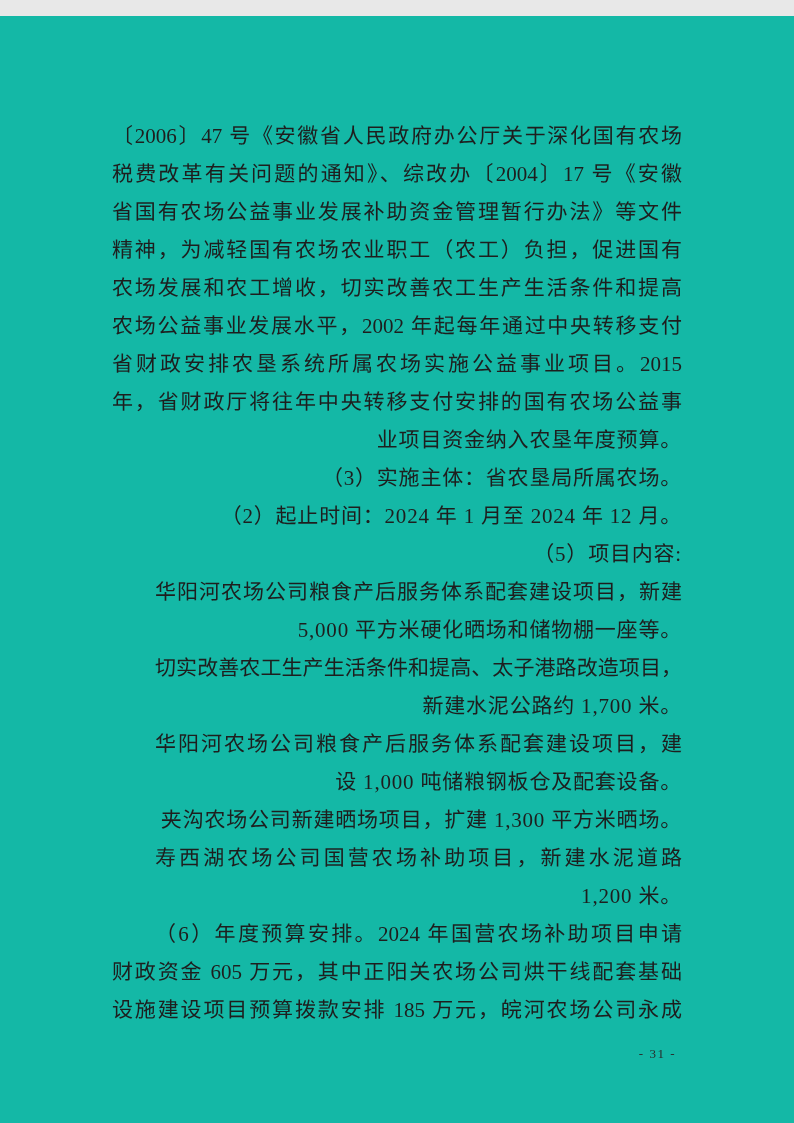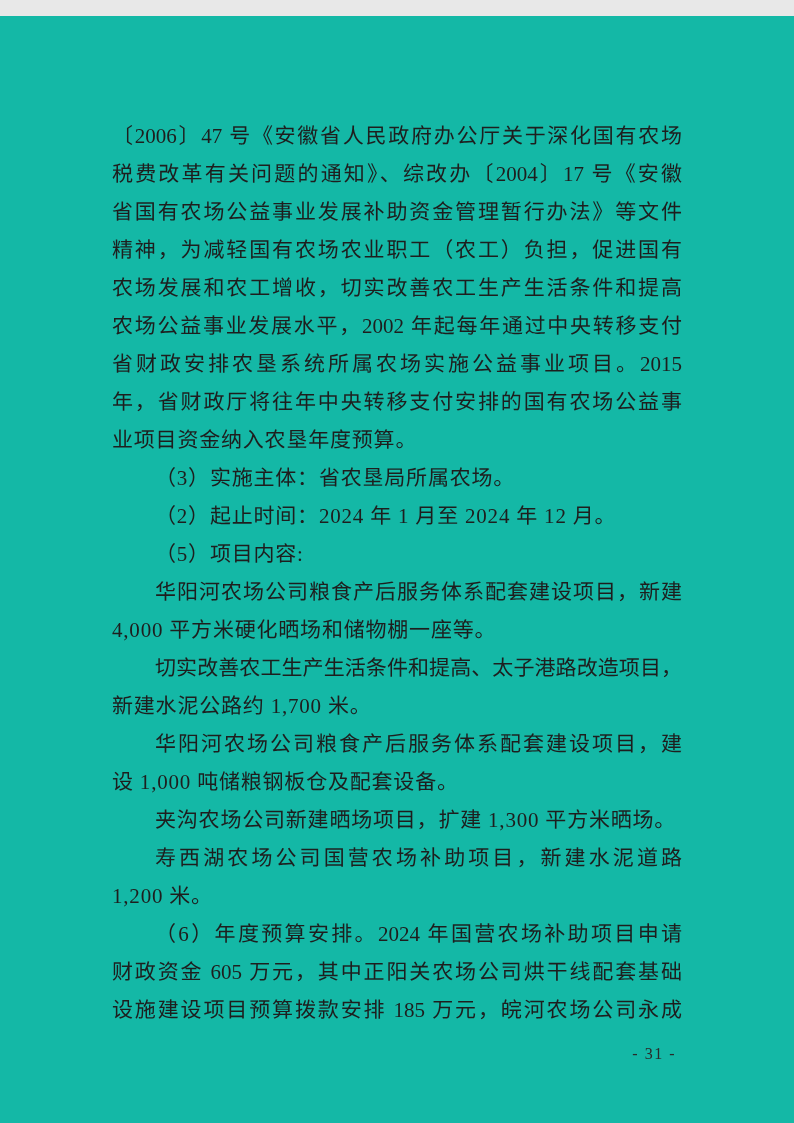--- a/index.html
+++ b/index.html
@@ -23,38 +23,39 @@
     top: 101px;
     width: 570px;
   }
   .line {
     font-size: 21px;
     line-height: 38px;
     height: 38px;
     letter-spacing: 0.8px;
     white-space: nowrap;
     overflow: visible;
+    text-align: right;
   }
   
   .line.fill {
     white-space: normal;
     text-align: justify;
     text-align-last: justify;
     text-justify: inter-character;
     letter-spacing: 0;
   }
   
   .line.indent {
     text-indent: 43px;
   }
   .page-number {
     position: absolute;
     top: 1028px;
     right: 118px;
-    font-size: 16px;
+    font-size: 13px;
     line-height: 20px;
     letter-spacing: 1.5px;
     color: #2a2a2a;
   }
 </style>
 </head>
 <body>
 
 <div class="page">
   <div class="text-body">
@@ -64,21 +65,21 @@
       <div class="line fill">精神，为减轻国有农场农业职工（农工）负担，促进国有</div>
       <div class="line fill">农场发展和农工增收，切实改善农工生产生活条件和提高</div>
       <div class="line fill">农场公益事业发展水平，2002 年起每年通过中央转移支付</div>
       <div class="line fill">省财政安排农垦系统所属农场实施公益事业项目。2015</div>
       <div class="line fill">年，省财政厅将往年中央转移支付安排的国有农场公益事</div>
       <div class="line">业项目资金纳入农垦年度预算。</div>
       <div class="line indent">（3）实施主体：省农垦局所属农场。</div>
       <div class="line indent">（2）起止时间：2024 年 1 月至 2024 年 12 月。</div>
       <div class="line indent">（5）项目内容:</div>
       <div class="line indent fill">华阳河农场公司粮食产后服务体系配套建设项目，新建</div>
-      <div class="line">4,000 平方米硬化晒场和储物棚一座等。</div>
+      <div class="line">5,000 平方米硬化晒场和储物棚一座等。</div>
       <div class="line indent fill">切实改善农工生产生活条件和提高、太子港路改造项目，</div>
       <div class="line">新建水泥公路约 1,700 米。</div>
       <div class="line indent fill">华阳河农场公司粮食产后服务体系配套建设项目，建</div>
       <div class="line">设 1,000 吨储粮钢板仓及配套设备。</div>
       <div class="line indent">夹沟农场公司新建晒场项目，扩建 1,300 平方米晒场。</div>
       <div class="line indent fill">寿西湖农场公司国营农场补助项目，新建水泥道路</div>
       <div class="line">1,200 米。</div>
       <div class="line indent fill">（6）年度预算安排。2024 年国营农场补助项目申请</div>
       <div class="line fill">财政资金 605 万元，其中正阳关农场公司烘干线配套基础</div>
       <div class="line fill">设施建设项目预算拨款安排 185 万元，皖河农场公司永成</div>

